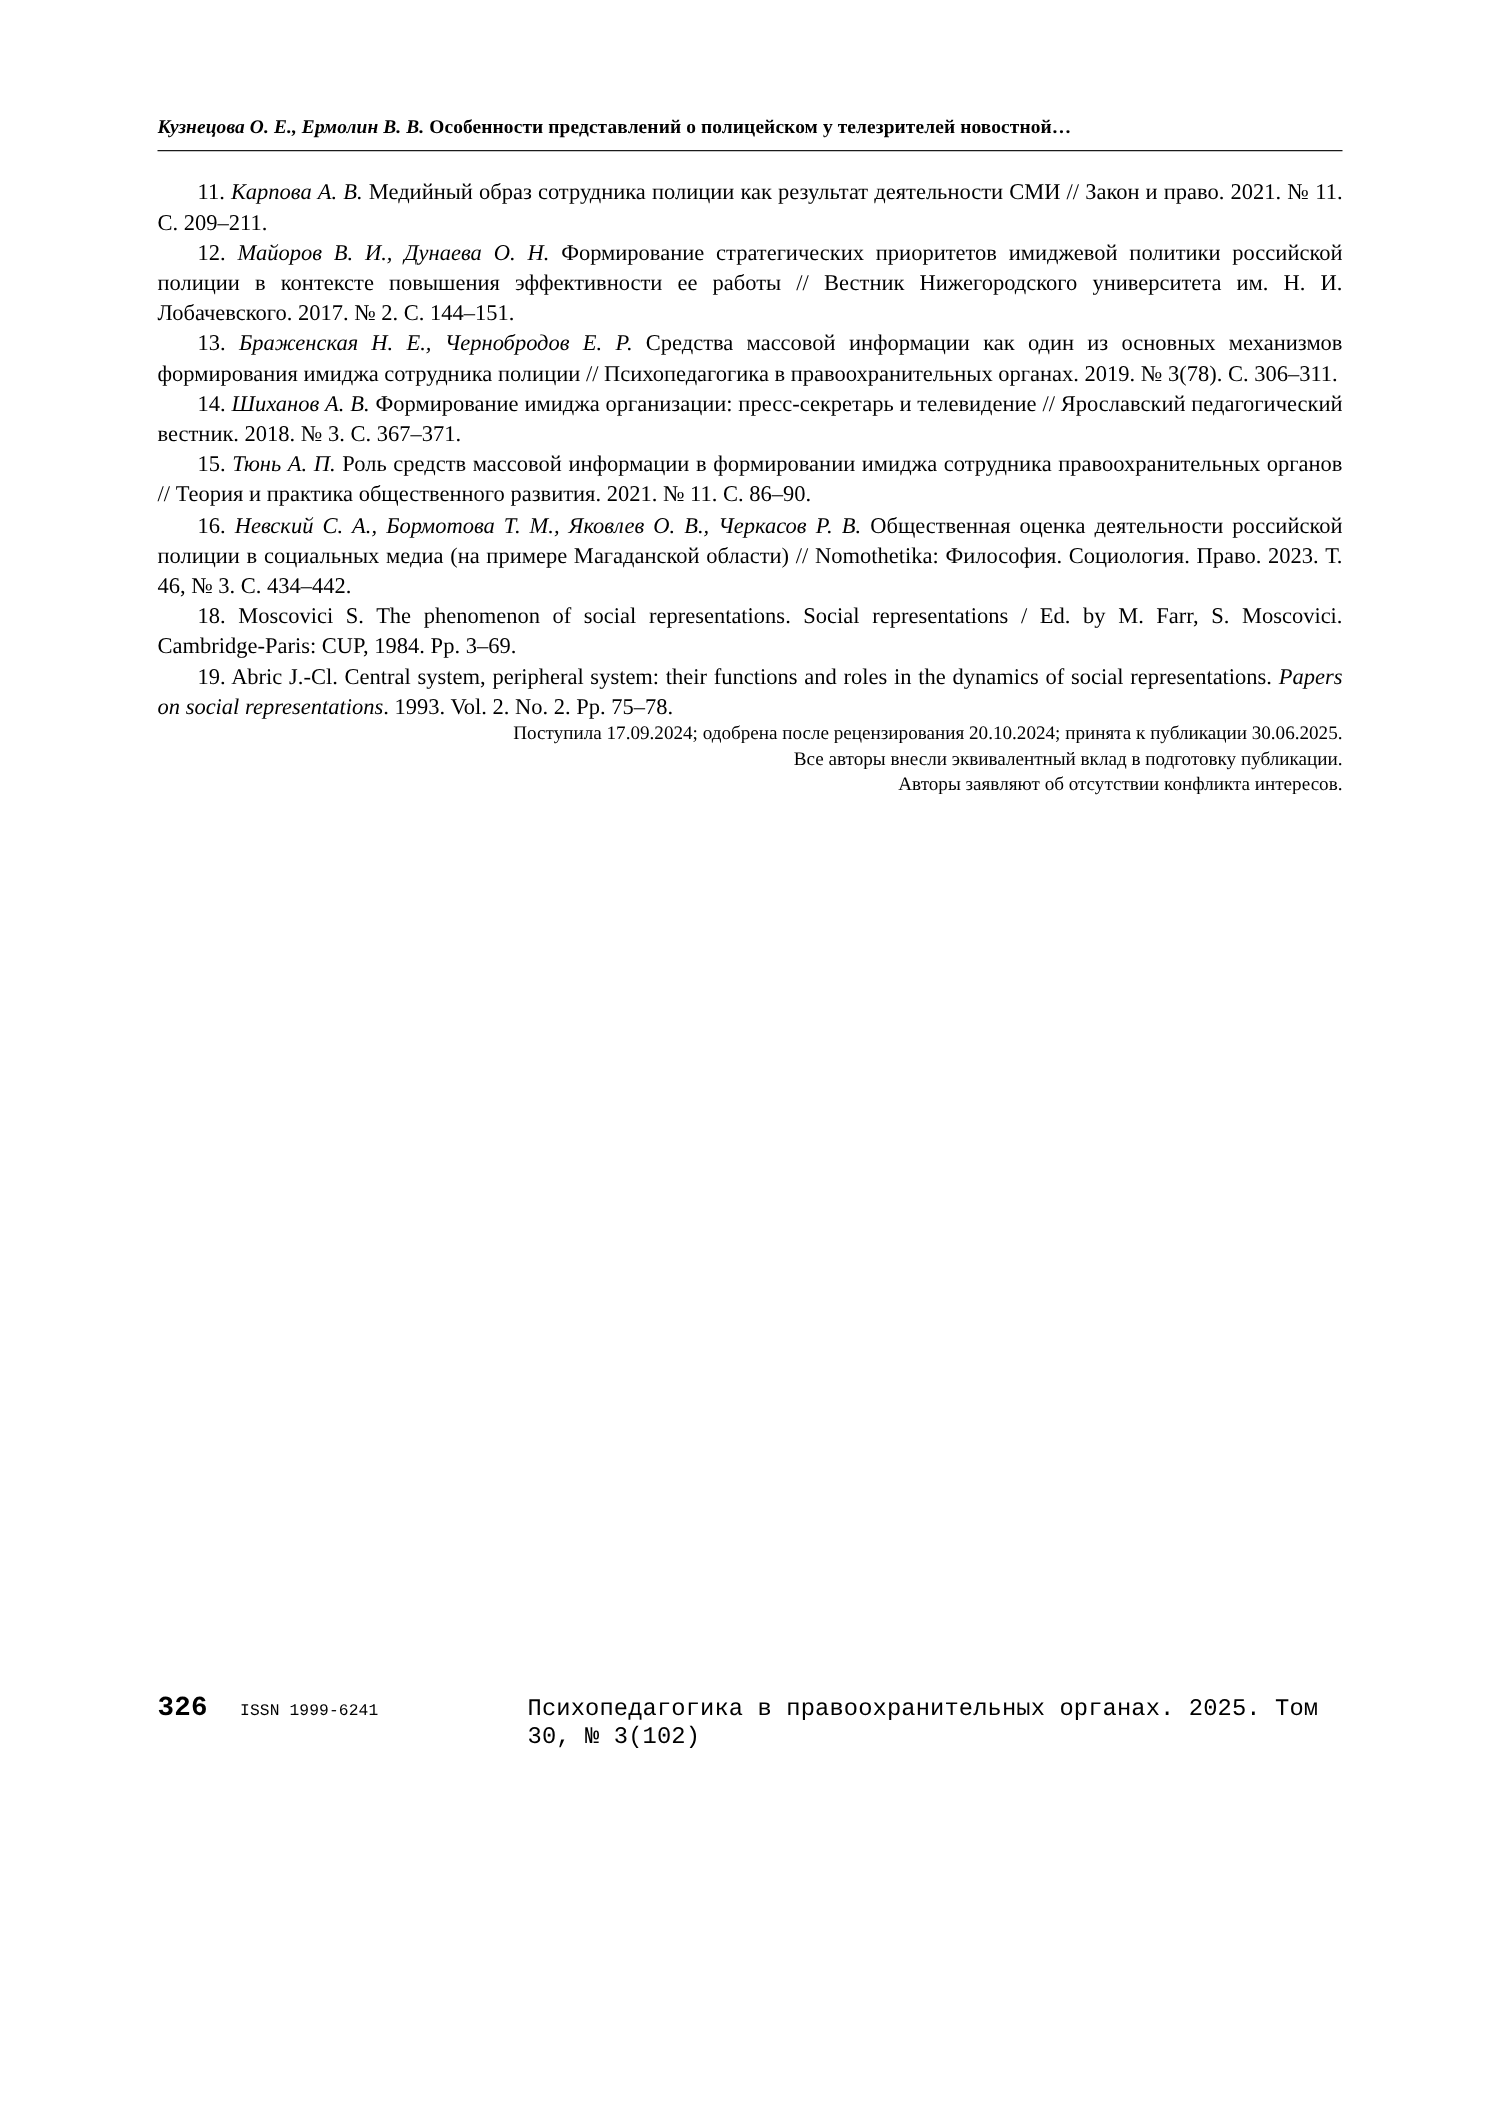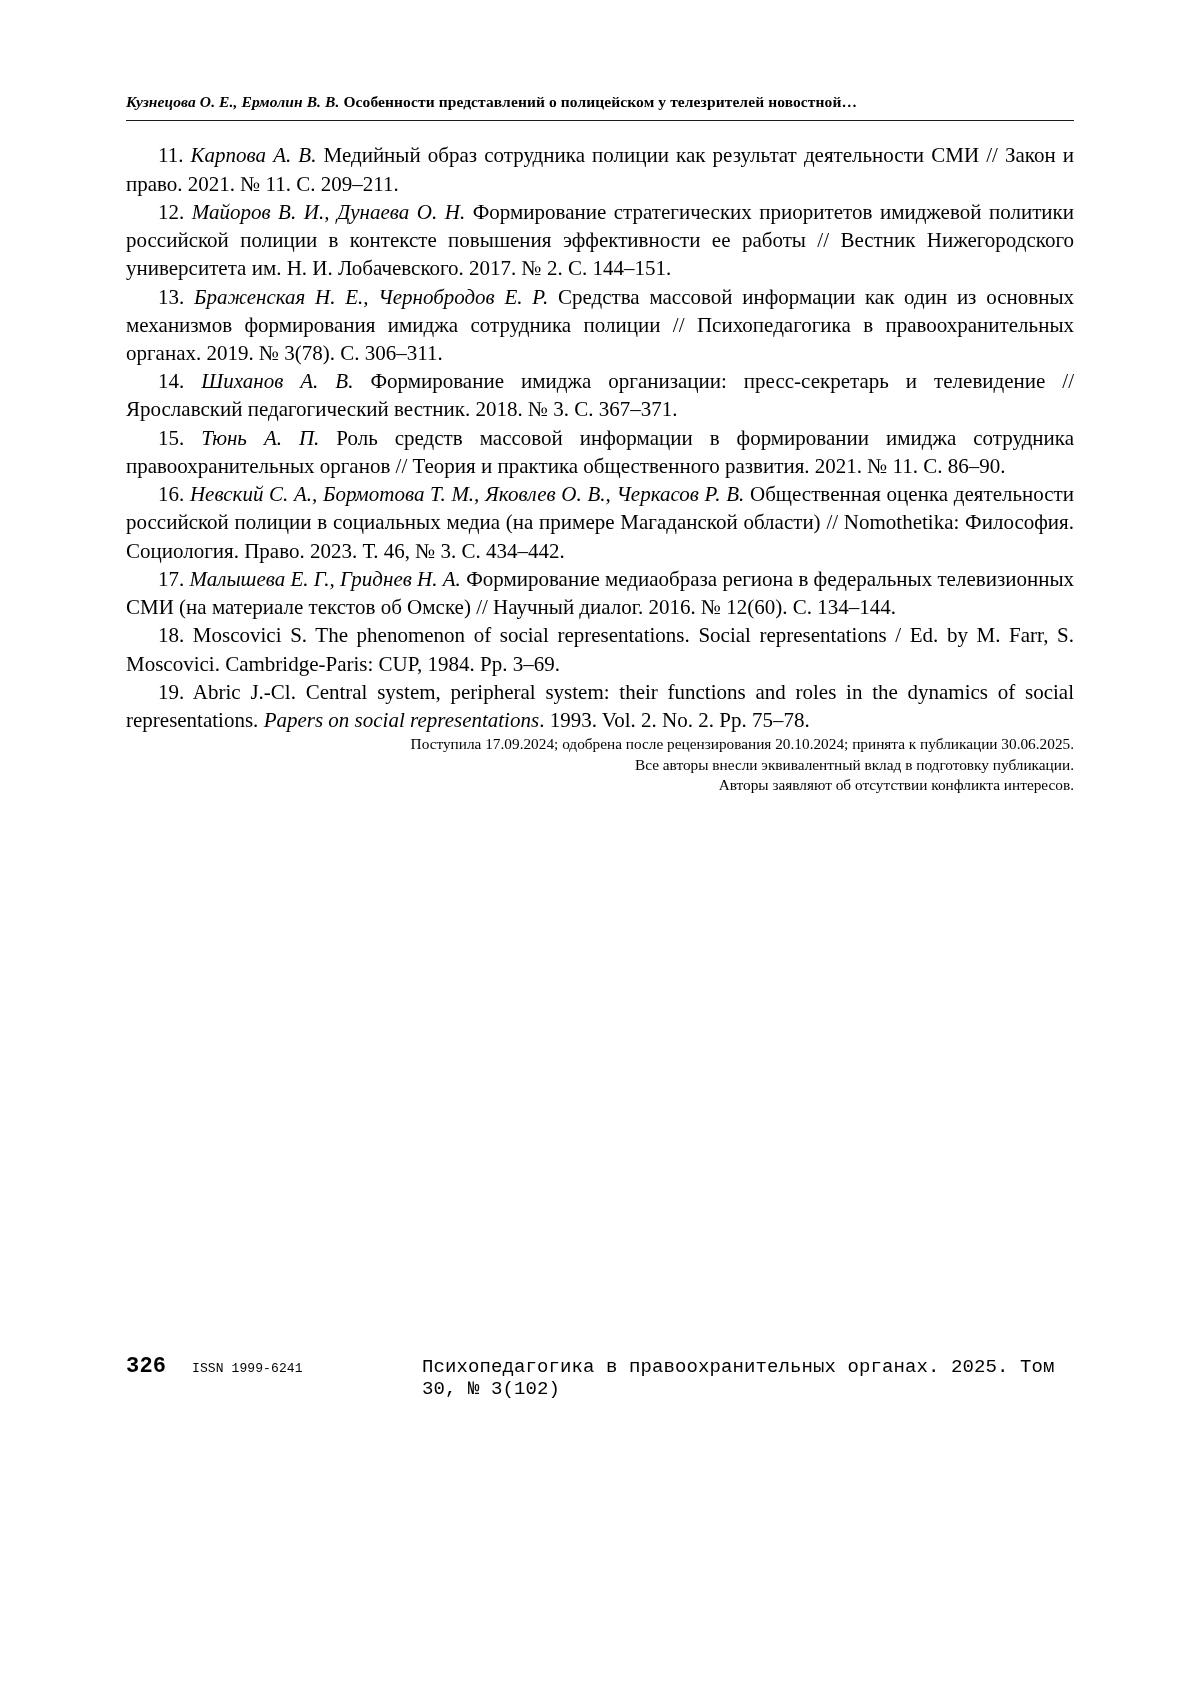--- a/index.html
+++ b/index.html
@@ -33,21 +33,21 @@
   }
   .running-head .rh-authors {
     font-style: italic;
   }
   .rule {
     border-bottom: 1.6px solid #1a1a1a;
     width: 100%;
   }
   .refs {
     margin-top: 20px;
-    font-size: 21px;
+    font-size: 18px;
     line-height: 1.345;
     text-align: justify;
     text-justify: inter-word;
     hyphens: none;
   }
   .ref {
     margin: 0 0 0 0;
     text-indent: 32px;
   }
   .ref .num {
@@ -132,24 +132,20 @@
       <p class="ref">
         <span class="num">15.</span>
         <span class="authors">Тюнь А. П.</span><span> Роль средств массовой информации в формировании имиджа сотрудника правоохранительных органов // Теория и практика общественного развития. 2021. № 11. С. 86–90.</span>
       </p>
 
       <p class="ref">
         <span class="num">16.</span>
         <span class="authors">Невский С. А., Бормотова Т. М., Яковлев О. В., Черкасов Р. В.</span><span> Общественная оценка деятельности российской полиции в социальных медиа (на примере Магаданской области) // Nomothetika: Философия. Социология. Право. 2023. Т. 46, № 3. С. 434–442.</span>
       </p>
 
-      <p class="ref">
-        <span class="num">17.</span>
-        <span class="authors">Малышева Е. Г., Гриднев Н. А.</span><span> Формирование медиаобраза региона в федеральных телевизионных СМИ (на материале текстов об Омске) // Научный диалог. 2016. № 12(60). С. 134–144.</span>
-      </p>
 
       <p class="ref">
         <span class="num">18.</span><span> Moscovici S. The phenomenon of social representations. Social representations / Ed. by M. Farr, S. Moscovici. Cambridge-Paris: CUP, 1984. Pp. 3–69.</span>
       </p>
 
       <p class="ref">
         <span class="num">19.</span><span> Abric J.-Cl. Central system, peripheral system: their functions and roles in the dynamics of social representations. </span><span class="ital">Papers on social representations</span><span>. 1993. Vol. 2. No. 2. Pp. 75–78.</span>
       </p>
 
 

